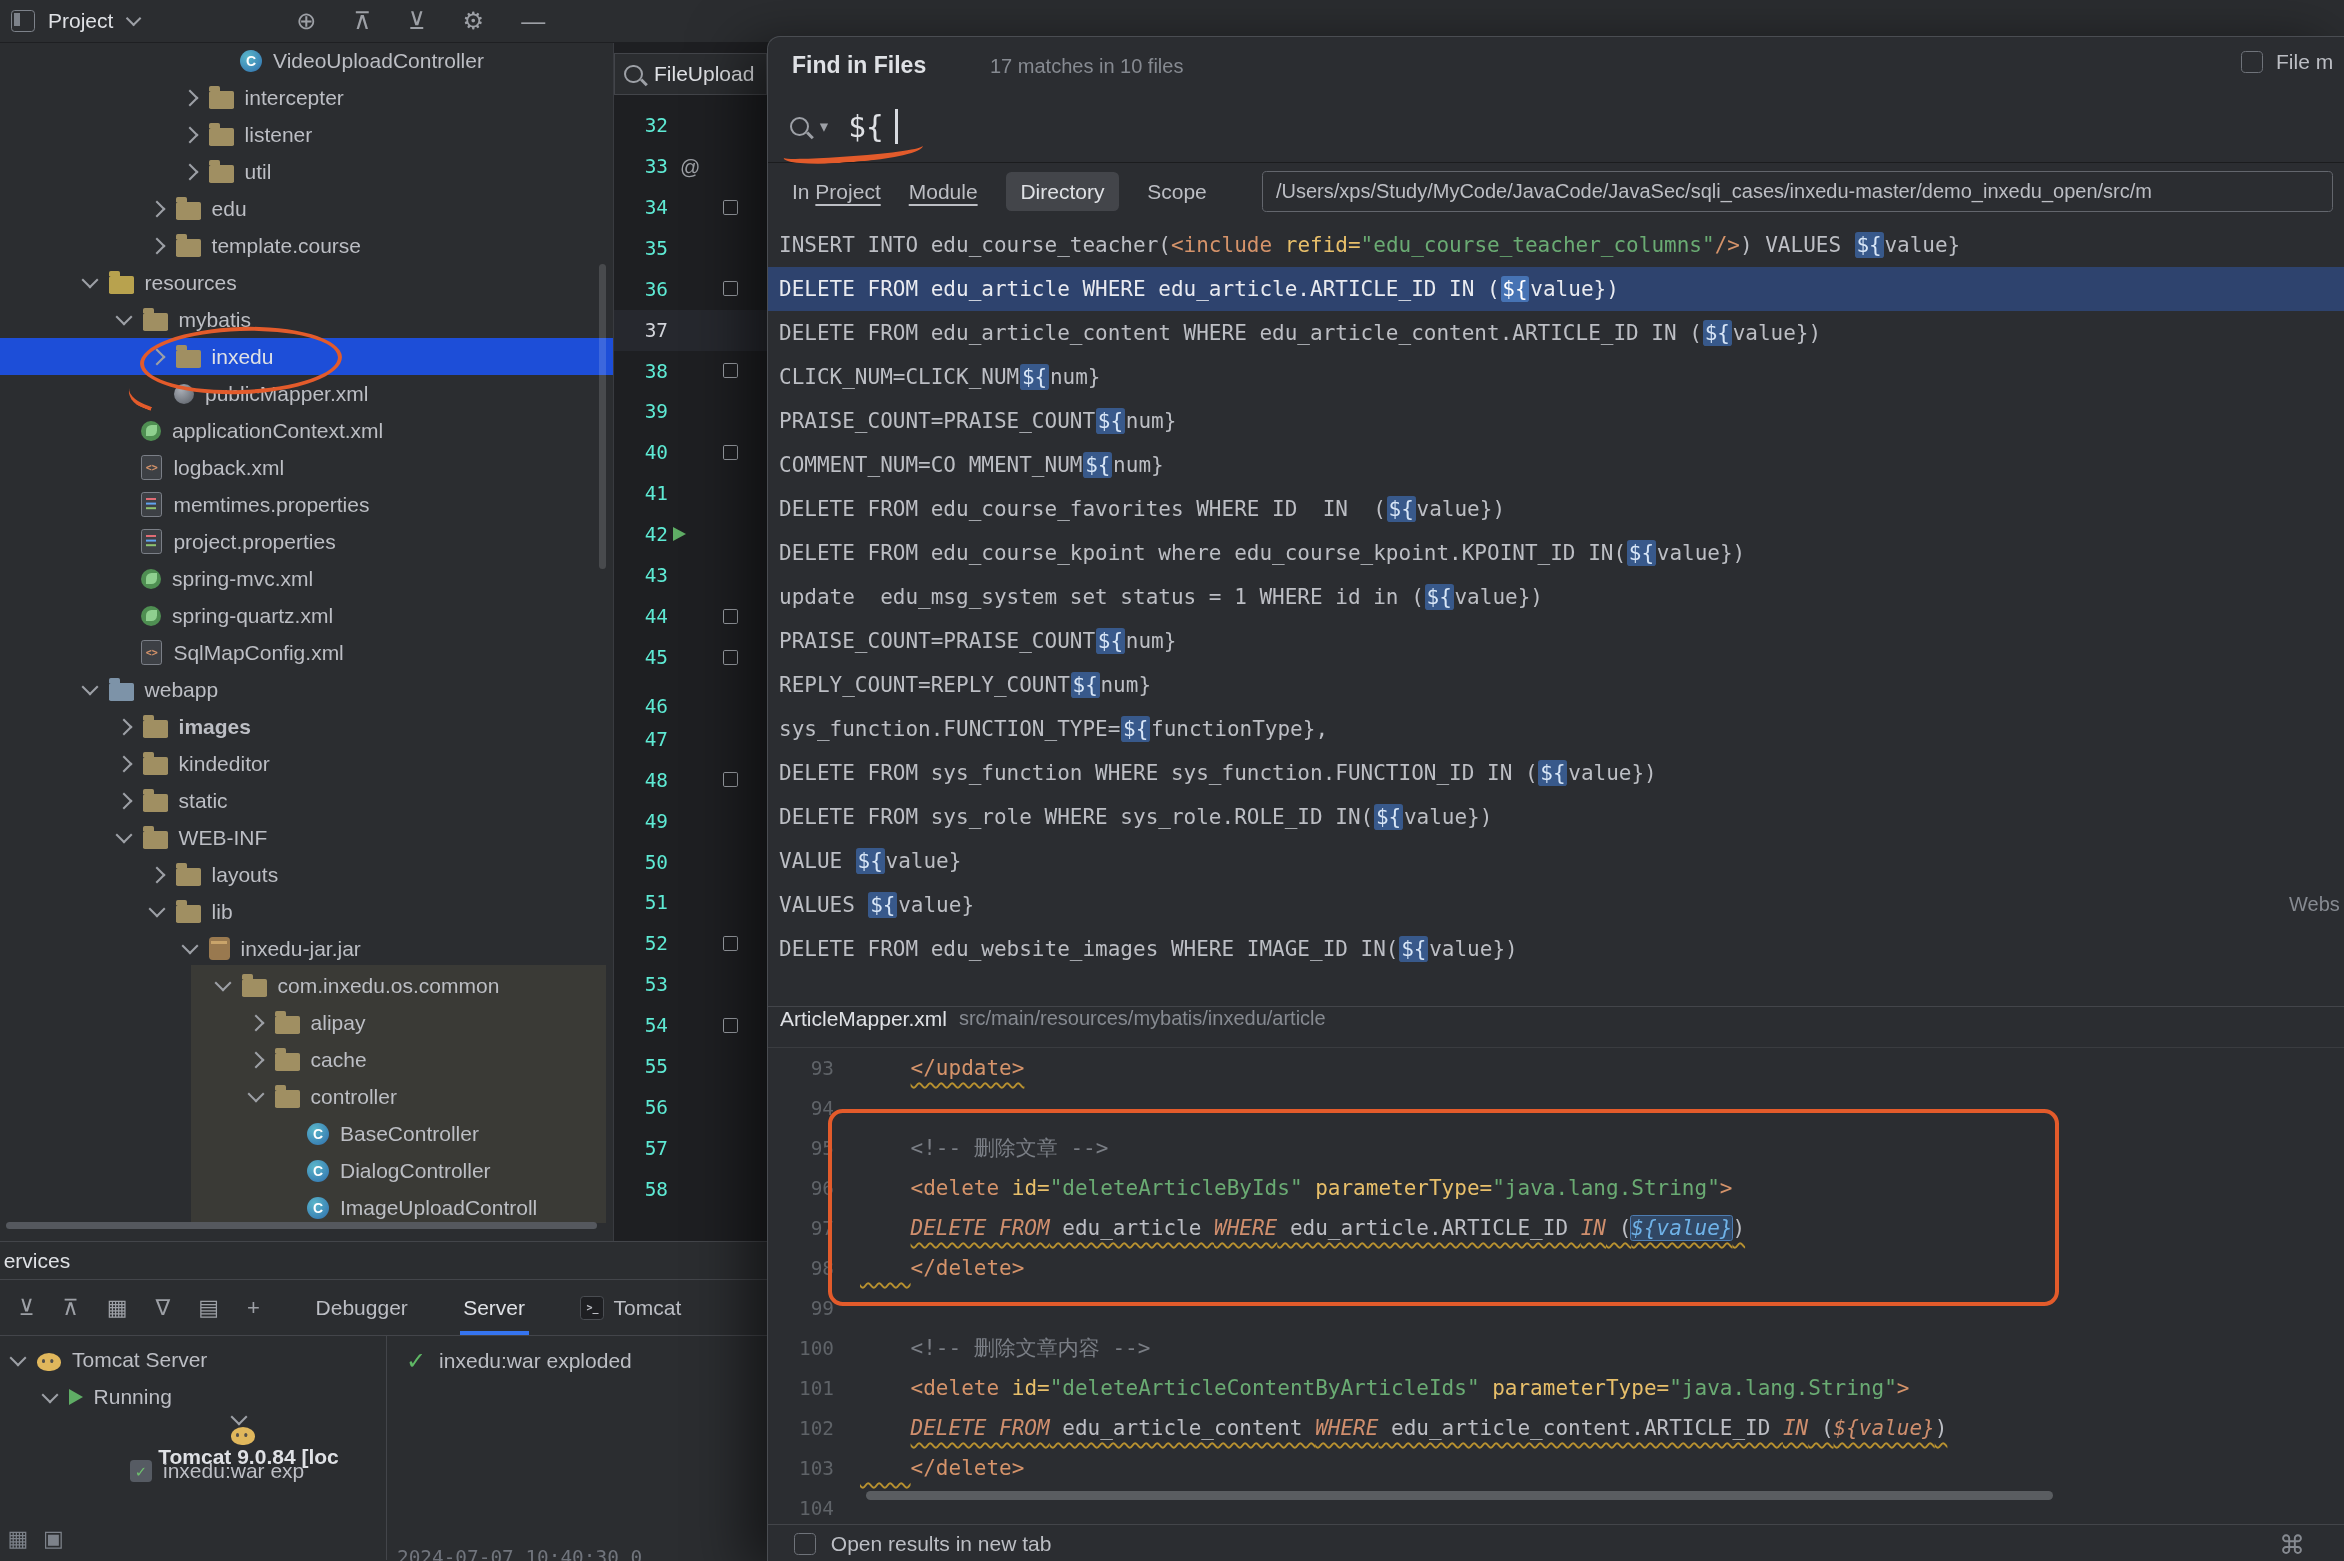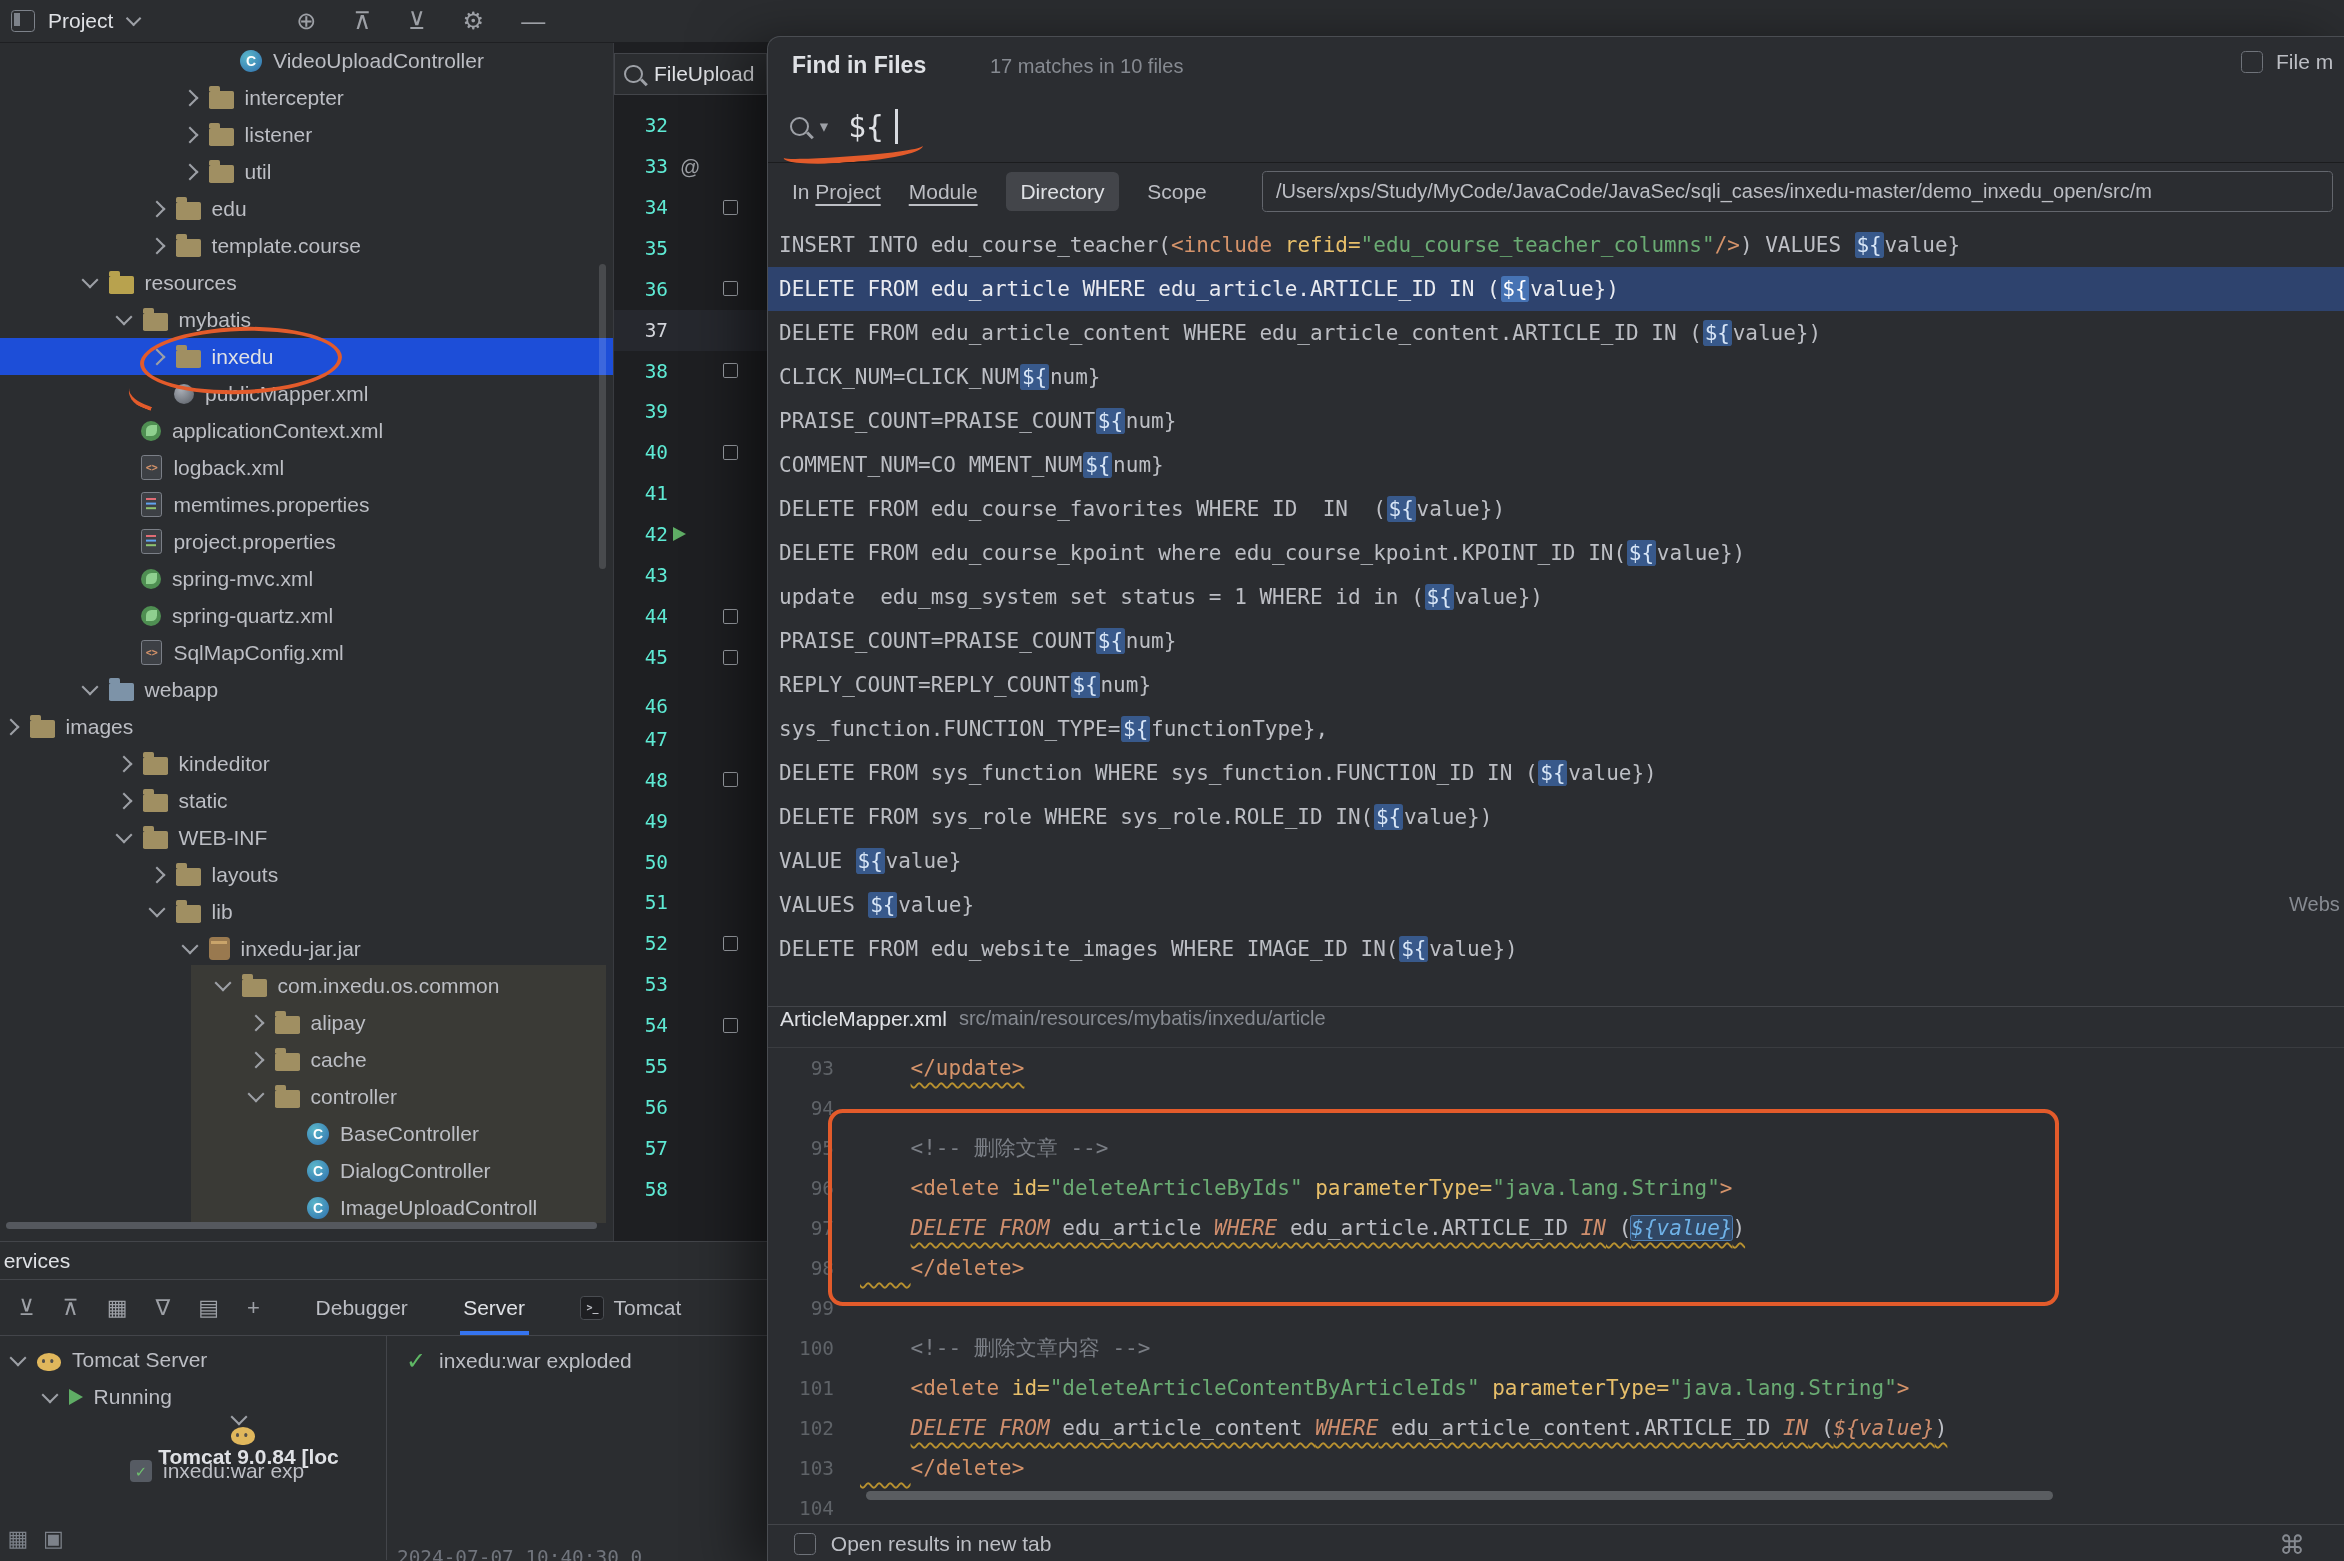--- a/index.html
+++ b/index.html
@@ -253,21 +253,21 @@
       <div class="trow" style="padding-left: 113px;">
         <span class="spc"></span>
         <span class="ic ic-xml"></span>
         <span class="tlabel">SqlMapConfig.xml</span>
       </div>
       <div class="trow" style="padding-left: 79px;">
         <span class="chev d"></span>
         <span class="ic ic-folder blue"></span>
         <span class="tlabel">webapp</span>
       </div>
-      <div class="trow" style="">
+      <div class="trow" style="padding-left: 113px; font-weight: bold;">
         <span class="chev r"></span>
         <span class="ic ic-folder"></span>
         <span class="tlabel">images</span>
       </div>
       <div class="trow" style="padding-left: 113px;">
         <span class="chev r"></span>
         <span class="ic ic-folder"></span>
         <span class="tlabel">kindeditor</span>
       </div>
       <div class="trow" style="padding-left: 113px;">

